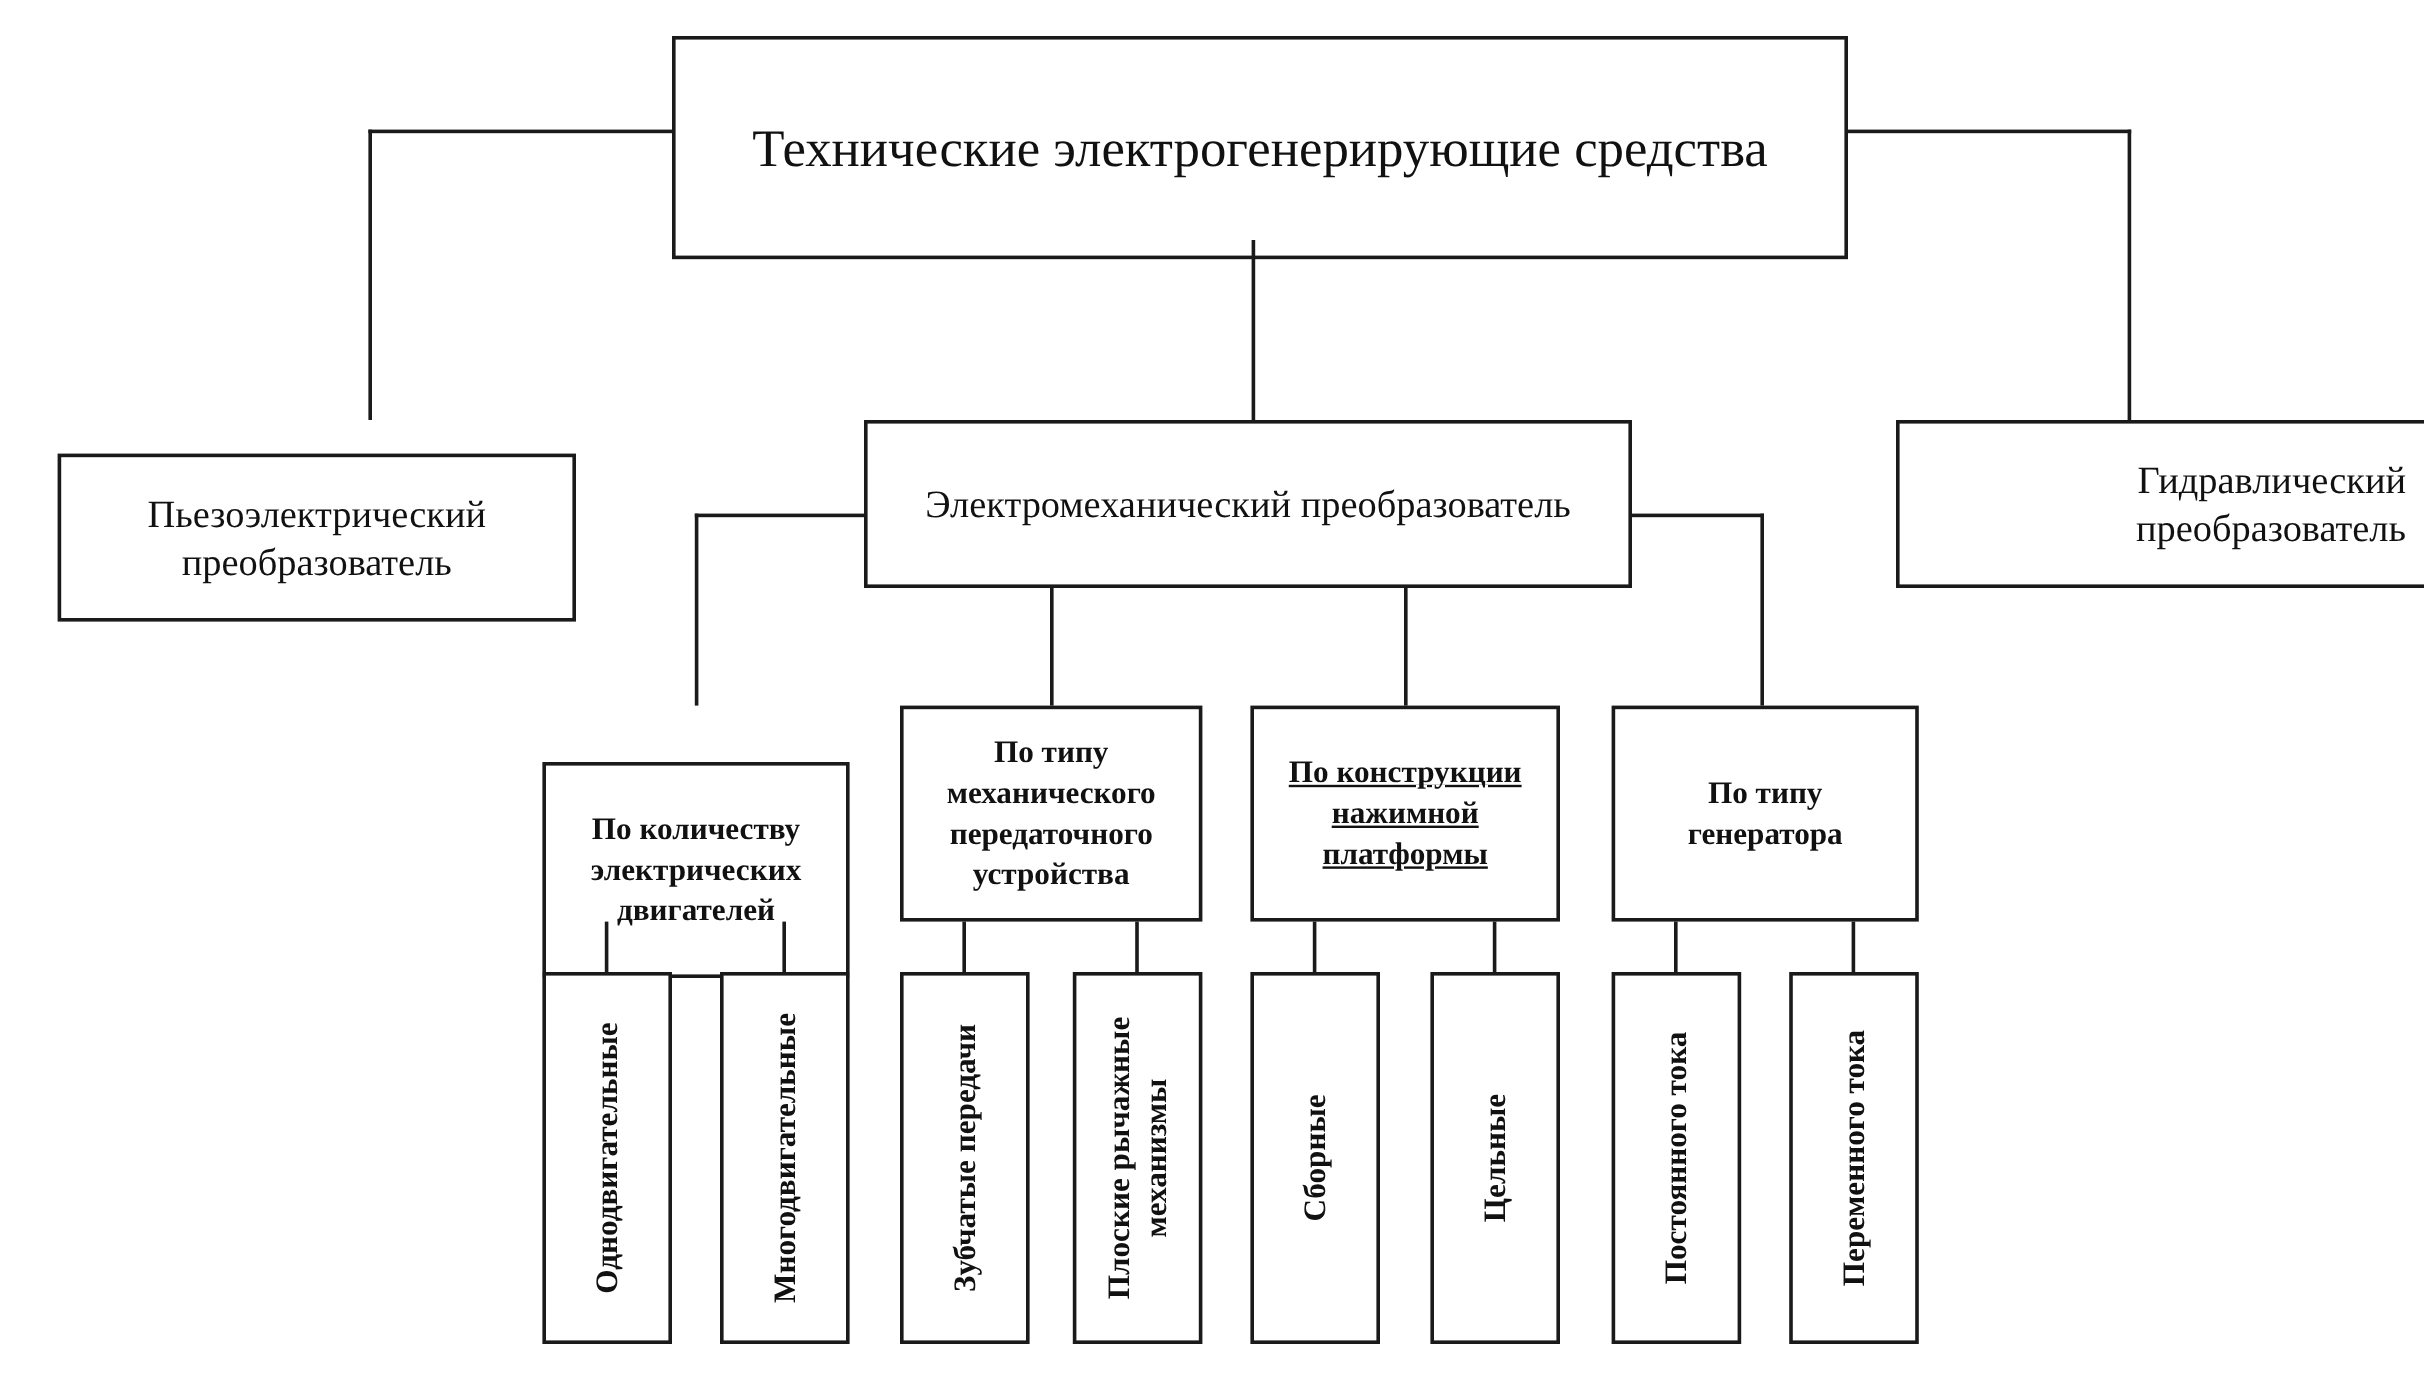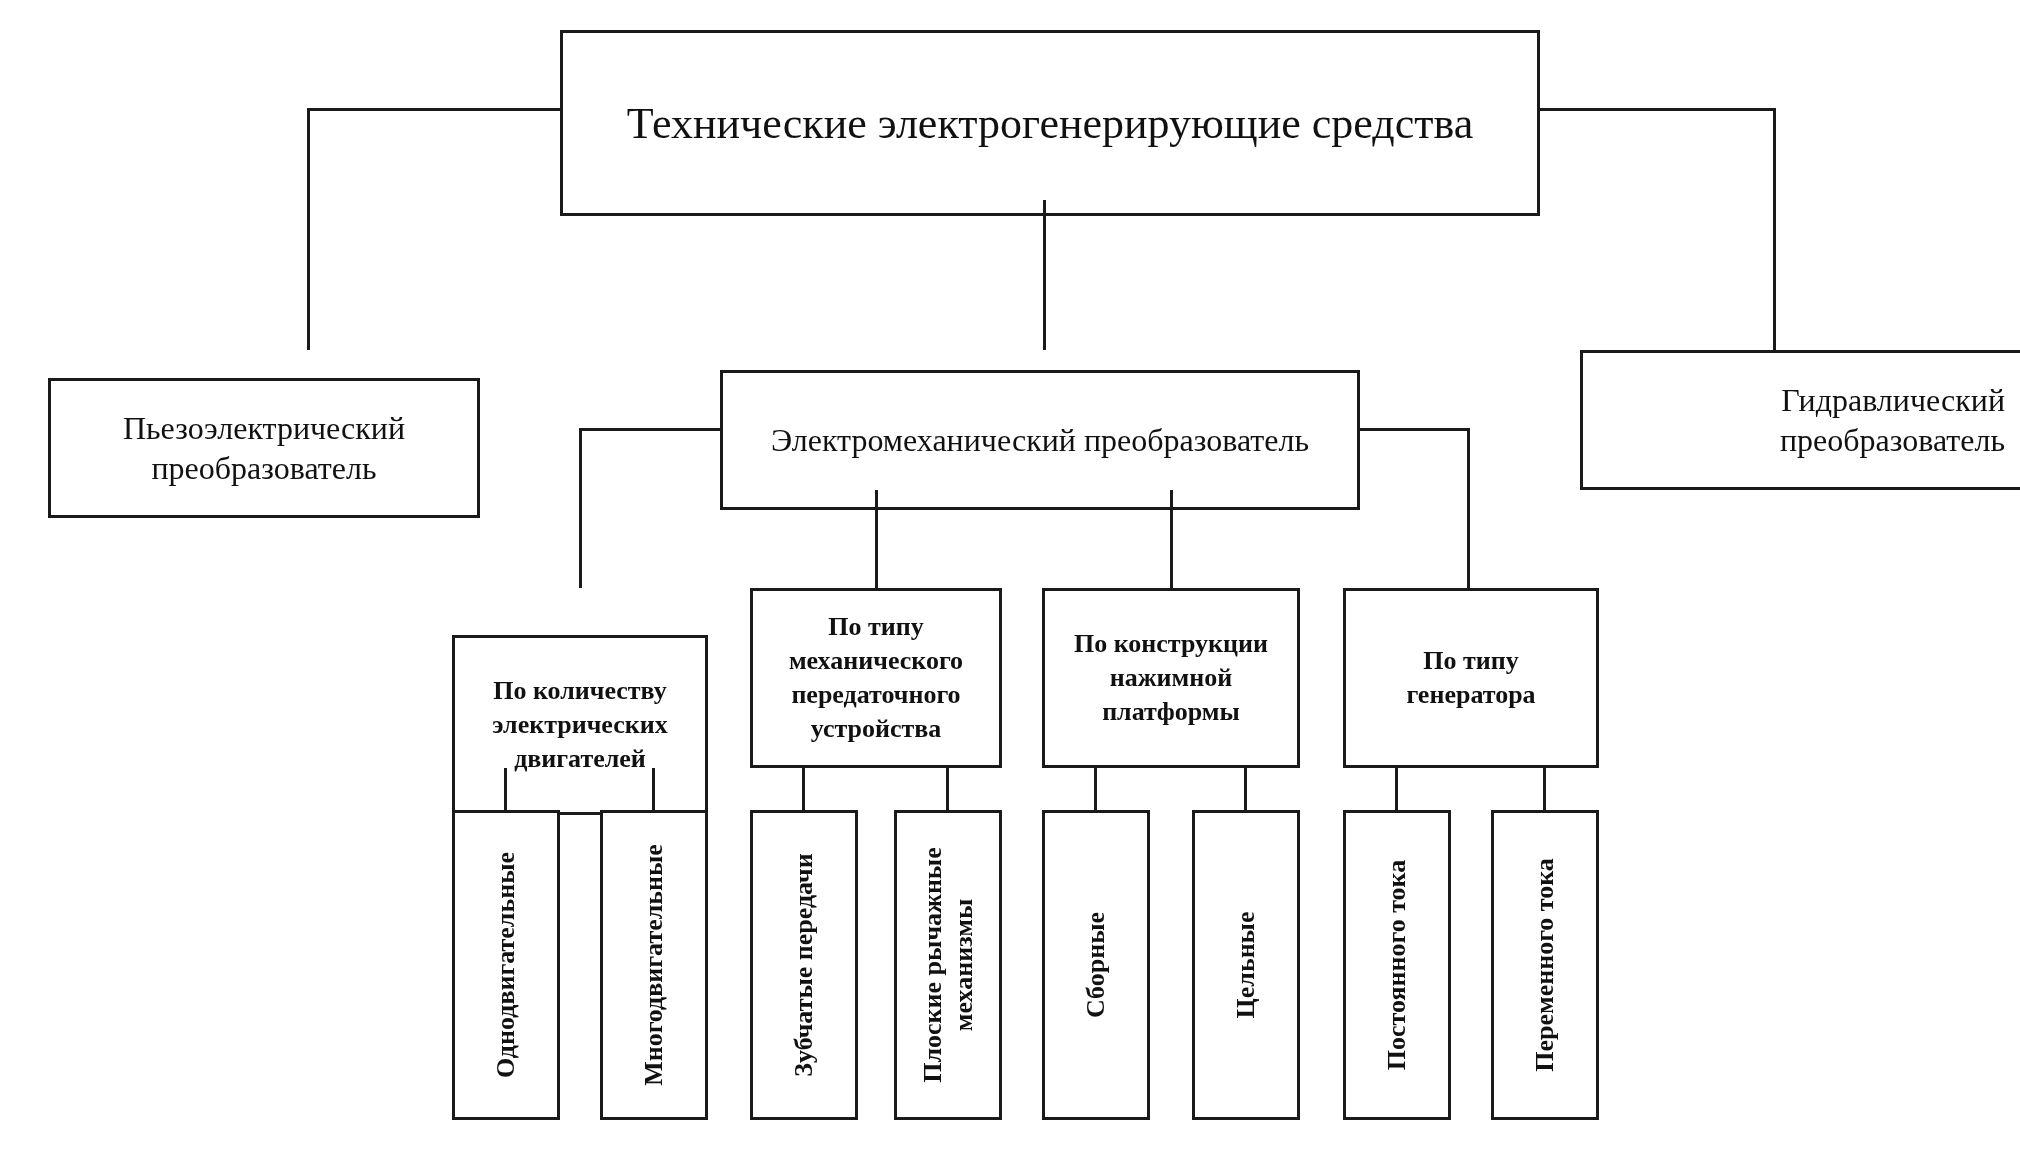--- a/index.html
+++ b/index.html
@@ -28,29 +28,29 @@
   }
   .root-box {
     left: 560px; top: 14px; width: 980px; height: 186px;
     font-size: 44px; line-height: 1.25; padding: 0 40px; margin-top: 16px;
   }
   .l2-box {
     top: 350px; height: 140px;
     font-size: 32px; line-height: 1.25; padding: 0 20px;
   }
   .l2-piezo   { left: 48px;   width: 432px; margin-top: 28px; }
-  .l2-emech   { left: 720px;  width: 640px; margin-top: 20px; }
+  .l2-emech   { left: 720px;  width: 640px; }
   .l2-hydra   { left: 1580px; width: 448px; text-align: right; }
   .cat-box {
     top: 588px; height: 180px;
     font-size: 26px; font-weight: bold; line-height: 1.3; padding: 0 12px;
   }
   .cat-0 { left: 452px;  width: 256px; margin-top: 47px; }
   .cat-1 { left: 750px;  width: 252px; }
-  .cat-2 { left: 1042px; width: 258px; }
+  .cat-2 { left: 1042px; width: 258px; text-decoration: underline; }
   .cat-3 { left: 1343px; width: 256px; }
   .leaf-box {
     top: 810px; height: 310px; width: 108px;
   }
   .leaf-0 { left: 452px; }
   .leaf-1 { left: 600px; }
   .leaf-2 { left: 750px; }
   .leaf-3 { left: 894px; }
   .leaf-4 { left: 1042px; }
   .leaf-5 { left: 1192px; }

